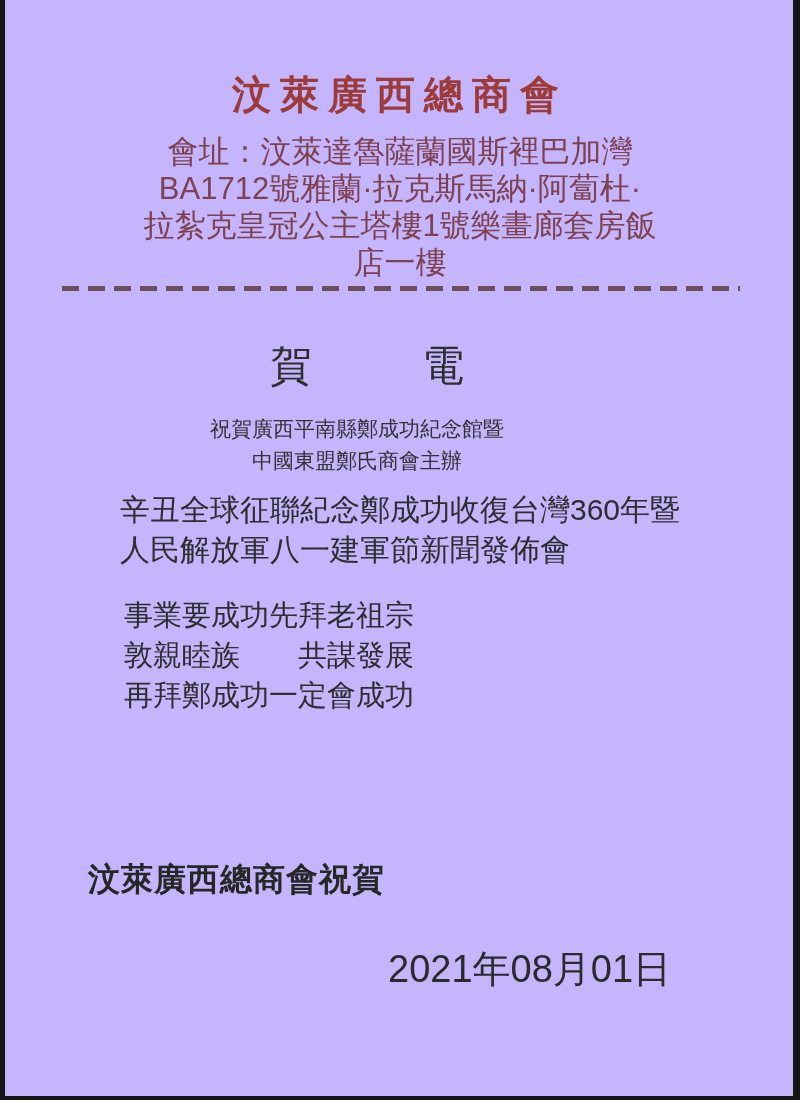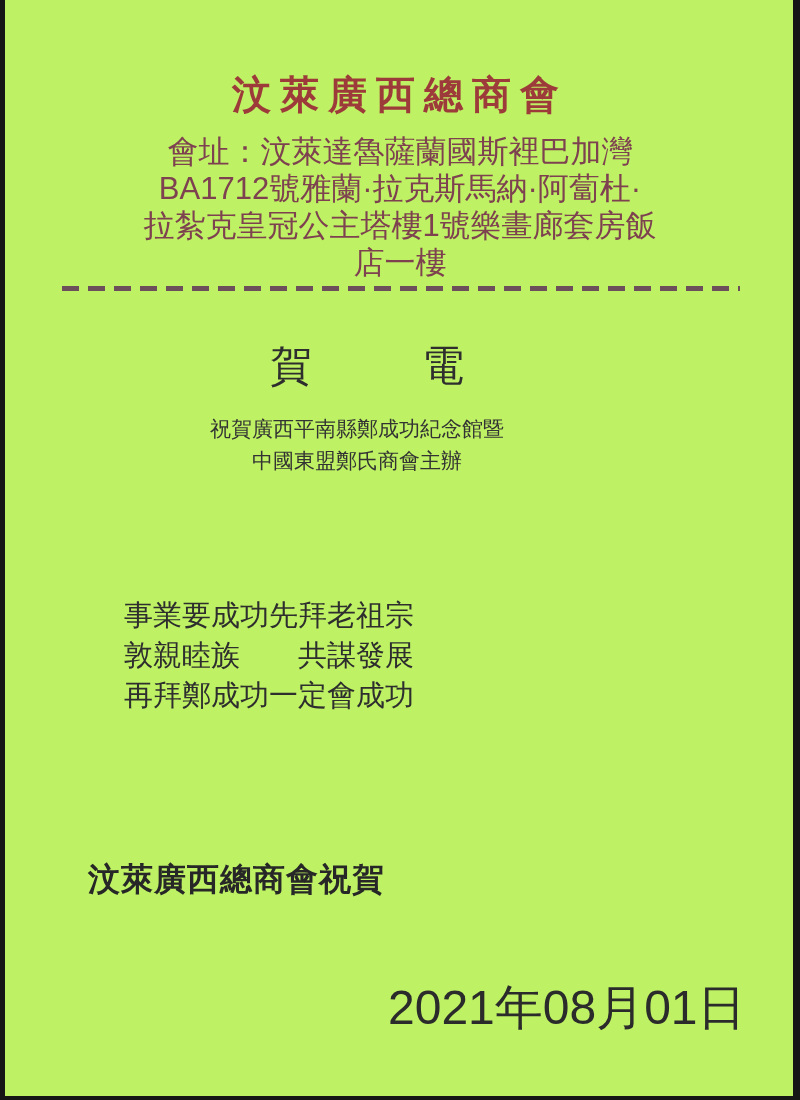--- a/index.html
+++ b/index.html
@@ -4,21 +4,21 @@
 <style>
   html, body {
     margin: 0;
     padding: 0;
     background: #ffffff;
   }
   .page {
     position: relative;
     width: 800px;
     height: 1100px;
-    background: #bef264;
+    background: #c4b5fd;
     overflow: hidden;
     font-family: "Liberation Sans", sans-serif;
   }
   
   .edge {
     position: absolute;
     background: #161616;
   }
   .edge-left   { left: 0; top: 0; width: 5px; height: 1100px; }
   .edge-right  { right: 0; top: 0; width: 7px; height: 1100px; }
@@ -106,24 +106,23 @@
     font-weight: bold;
     letter-spacing: 1px;
     color: #272727;
     white-space: nowrap;
     font-family: Liberation Serif, serif;
   }
   .date-line {
     position: absolute;
     top: 944px;
     left: 388px;
-    font-size: 48px;
+    font-size: 38px;
     color: #2b2b2b;
     white-space: nowrap;
-    margin-top: 32px;
   }
 </style>
 </head>
 <body>
 
 <div class="page">
 
   <div class="edge edge-left"></div>
   <div class="edge edge-right"></div>
   <div class="edge edge-bottom"></div>
@@ -142,20 +141,24 @@
   <div class="telegram-heading">
     <span>賀</span>
     <span>電</span>
   </div>
 
   <div class="dedication-block">
     <div>祝賀廣西平南縣鄭成功紀念館暨</div>
     <div>中國東盟鄭氏商會主辦</div>
   </div>
 
+  <div class="event-block">
+    <div class="event-line">辛丑全球征聯紀念鄭成功收復台灣360年暨</div>
+    <div class="event-line">人民解放軍八一建軍節新聞發佈會</div>
+  </div>
 
   <div class="couplet-block">
     <div class="couplet-line">事業要成功先拜老祖宗</div>
     <div class="couplet-line">敦親睦族　　共謀發展</div>
     <div class="couplet-line">再拜鄭成功一定會成功</div>
   </div>
 
   <div class="signature-line">汶萊廣西總商會祝賀</div>
 
   <div class="date-line">2021年08月01日</div>

